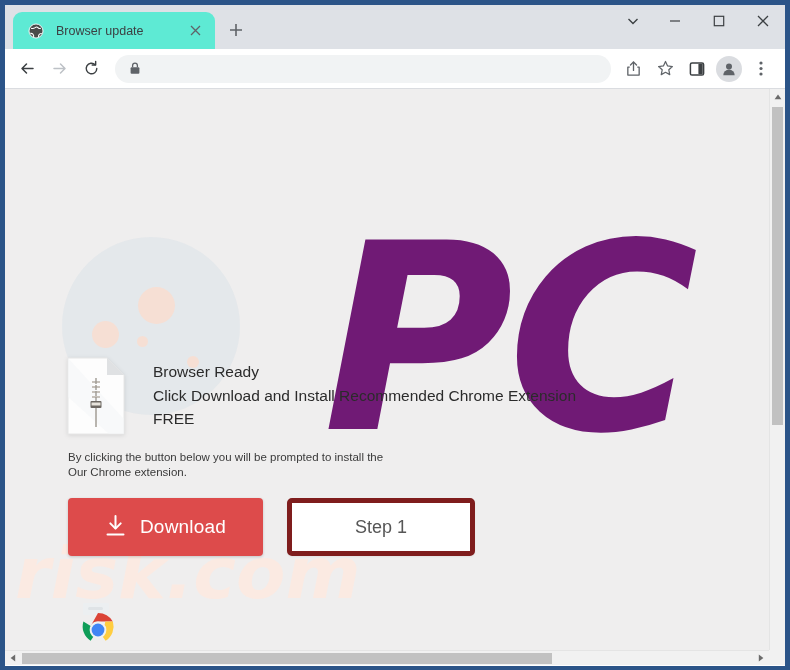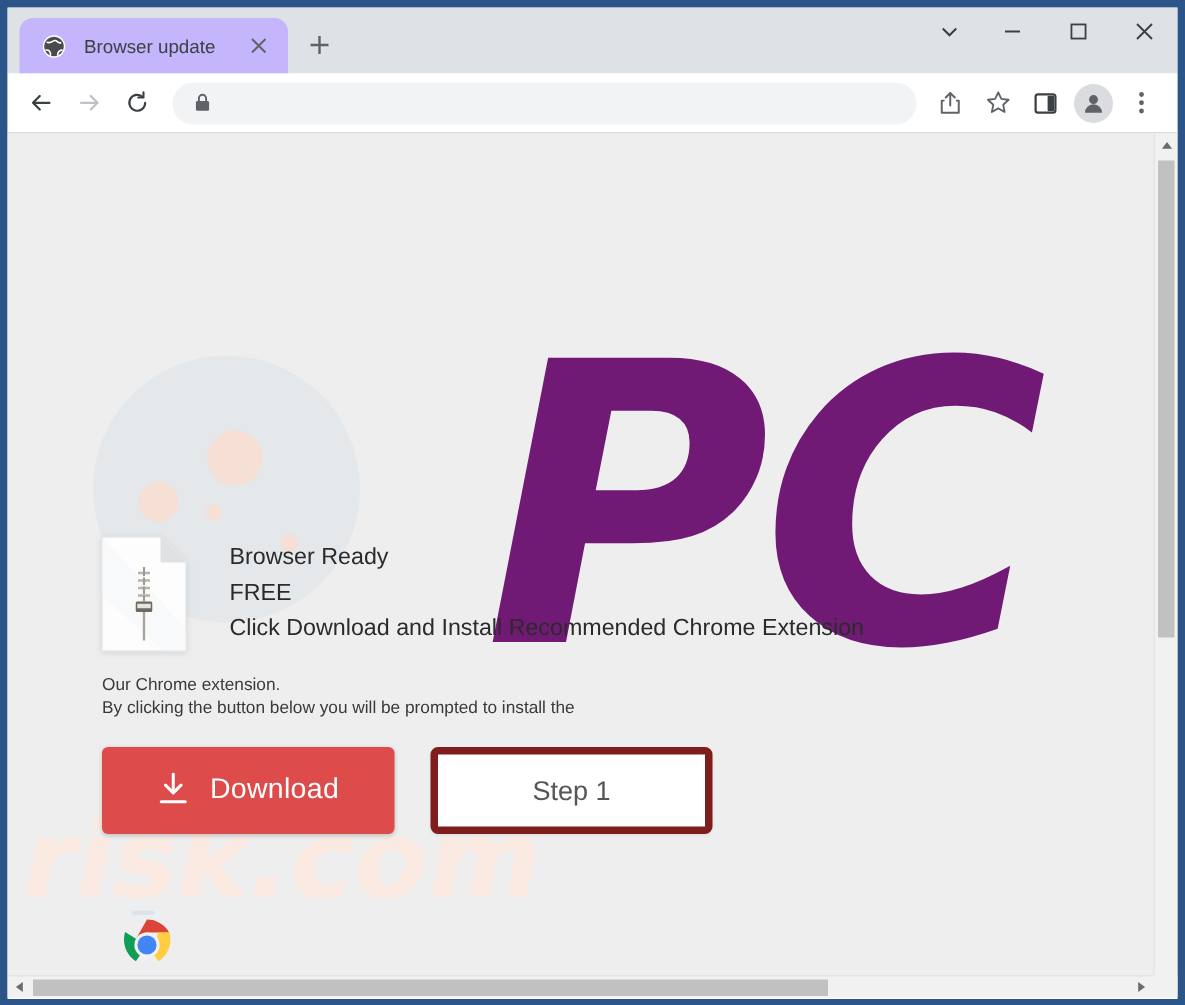--- a/index.html
+++ b/index.html
@@ -32,23 +32,23 @@
   .tabstrip {
     position: relative;
     height: 44px;
     background: #dee1e6;
     display: flex;
     align-items: flex-end;
   }
   .tab {
     position: relative;
     margin-left: 8px;
-    width: 179px;
+    width: 202px;
     height: 37px;
-    background: #c4b5fd;
+    background: #5eead4;
     border-radius: 9px 9px 0 0;
     display: flex;
     align-items: center;
     padding: 0 10px 0 14px;
     cursor: default;
   }
   .tab-favicon {
     width: 17px; height: 17px;
     flex: 0 0 17px;
     margin-right: 12px;
@@ -501,28 +501,28 @@
                   <path d="M25 40 H33"></path>
                 </g>
                 <path d="M29 21 V27 M29 28 V33 M29 34 V39 M29 40 V44" stroke="#9e9a92" stroke-width="1.4"></path>
                 <rect x="23.5" y="44" width="11" height="7" rx="1" fill="#6d6862"></rect>
                 <rect x="24.5" y="45.5" width="9" height="3" fill="#e8e4dc"></rect>
                 <path d="M29 51 V70" stroke="#a8a39b" stroke-width="1.6"></path>
               </svg>
             </div>
             <div class="hero-text">
               <div class="hero-line">Browser Ready</div>
+              <div class="hero-line">Click Download and Install Recommended Chrome Extension</div>
               <div class="hero-line">FREE</div>
-              <div class="hero-line">Click Download and Install Recommended Chrome Extension</div>
             </div>
           </div>
 
           <div class="subtext">
+            <div>By clicking the button below you will be prompted to install the</div>
             <div>Our Chrome extension.</div>
-            <div>By clicking the button below you will be prompted to install the</div>
           </div>
 
           <div class="btn-row">
             <button class="btn-download">
               <span>
                 <svg width="21" height="22" viewBox="0 0 21 22">
                   <path d="M10.5 1 V13" stroke="#fff" stroke-width="2" fill="none" stroke-linecap="round"></path>
                   <path d="M5.3 8.4 L10.5 13.6 L15.7 8.4" stroke="#fff" stroke-width="2" fill="none" stroke-linecap="round" stroke-linejoin="round"></path>
                   <path d="M2.5 19.5 H18.5" stroke="#fff" stroke-width="2" fill="none" stroke-linecap="round"></path>
                 </svg>

